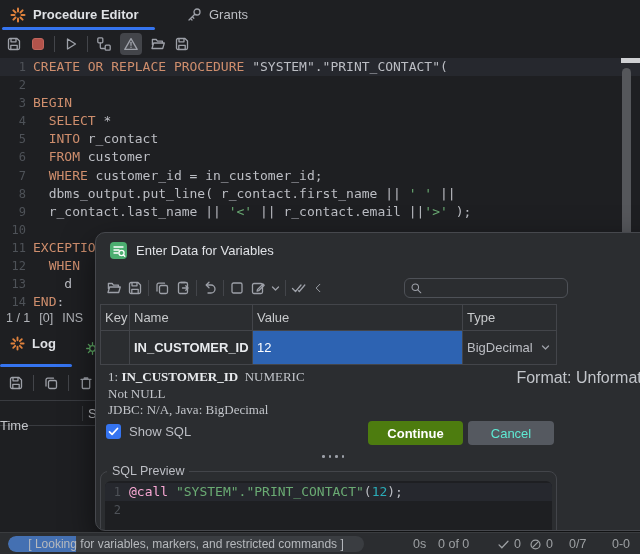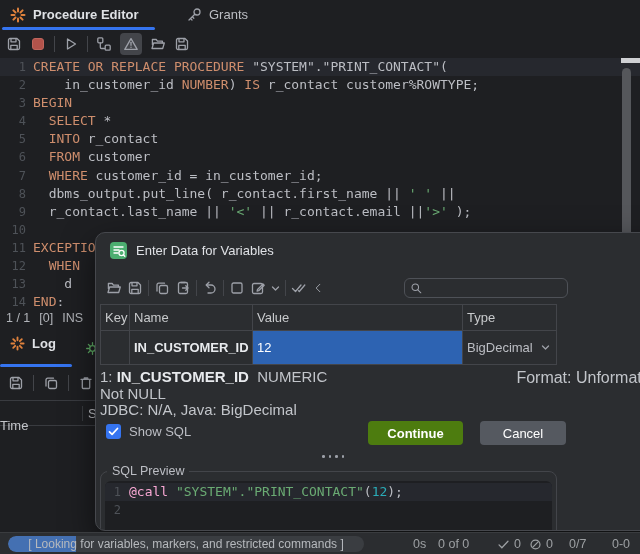--- a/index.html
+++ b/index.html
@@ -72,29 +72,29 @@
   .vtable { position:absolute; left:4px; top:71px; width:457px; height:61px; border:1px solid #43454a; }
   .vrow { display:flex; }
   .vrow.hdr { height:26px; border-bottom:1px solid #43454a; color:#c8cacc; }
   .vrow.data { height:33px; }
   .vcell { display:flex; align-items:center; padding-left:4px; overflow:hidden; }
   .ck { width:28px; } .cn { width:123px; border-left:1px solid #43454a; } .cv { width:210px; border-left:1px solid #43454a; } .ct { width:94px; border-left:1px solid #43454a; }
   .vrow.data .cn { font-weight:bold; color:#e8eaed; }
   .vrow.data .cv { background:#2d63b2; color:#ffffff; }
   .vrow.data .ct { justify-content:space-between; padding-right:6px; }
 
-  .info { position:absolute; left:4px; top:136px; font-size:15px; color:#c2c5ca; line-height:16.5px; }
+  .info { position:absolute; left:12px; top:136px; font-size:13px; color:#c2c5ca; line-height:16.5px;font-family:Liberation Serif, serif; }
   .info b { color:#e8eaed; }
   .fmt { position:absolute; right:14px; top:136px; font-size:16px; color:#c2c5ca; }
   .cbrow { position:absolute; left:10px; top:191px; display:flex; align-items:center; gap:8px; }
   .cbox { width:15px; height:15px; background:#3574f0; border-radius:3px; }
   .btn { position:absolute; top:188px; height:24px; border:none; border-radius:4px; font-size:13px;
          font-family:"Liberation Sans",sans-serif; cursor:default; }
   .btn.primary { left:272px; width:95px; background:#4d7c0f; color:#ffffff; font-weight:bold; }
-  .btn.secondary { left:384px; width:86px; background:#555960; color:#ffffff; }
+  .btn.secondary { left:372px; width:86px; background:#555960; color:#5eead4; }
   .dots { position:absolute; left:226px; top:222px; display:flex; gap:4px; }
   .dots i { width:2.5px; height:2.5px; border-radius:50%; background:#9da0a8; }
 
   .sqlprev { position:absolute; left:4px; top:238px; width:457px; height:70px; border:1px solid #43454a; border-radius:8px; }
   .sqlprev-legend { position:absolute; left:6px; top:-8px; background:#2b2d30; padding:0 5px; font-size:12.5px; color:#bcbec4; }
   .sqled { position:absolute; left:4px; top:9px; width:447px; height:54px; background:#1e1f22; border-radius:6px; overflow:hidden;
            font-family:"DejaVu Sans Mono","Liberation Mono",monospace; font-size:13px; padding-top:2px; }
   .sqled .gut { flex:0 0 16px; }
   .sqled .ctext { padding-left:8px; }
 </style>
@@ -159,21 +159,21 @@
         <path d="M2.4 8.5 V3.5 H6.2 l1.2 1.6 h5 V6.8"></path>
     </svg>
     <svg class="ic" width="16" height="16" viewBox="0 0 16 16">
       <path d="M2.5 4 a1.5 1.5 0 0 1 1.5-1.5 h7 l2.5 2.5 v7 a1.5 1.5 0 0 1 -1.5 1.5 h-8 a1.5 1.5 0 0 1 -1.5 -1.5 z"></path>
       <path d="M5 2.8 v3 h5 v-3 M4.8 13.3 v-4 h6.4 v4"></path>
     </svg>
   </div>
 
   <div class="editor">
       <div class="codeline cur"><span class="gut">1</span><span class="ctext"><span class="kw">CREATE OR REPLACE PROCEDURE </span><span class="id">"SYSTEM"."PRINT_CONTACT"(</span></span></div>
-      <div class="codeline"><span class="gut">2</span><span class="ctext"><span class="id">    in_customer_id </span><span class="kw">NUMBER</span><span class="id">) </span><span class="kw">IS</span><span class="id"> r_contact customer%ROWTYPE;</span></span></div>
+      <div class="codeline"><span class="gut">2</span></div>
       <div class="codeline"><span class="gut">3</span><span class="ctext"><span class="kw">BEGIN</span></span></div>
       <div class="codeline"><span class="gut">4</span><span class="ctext"><span class="id">  </span><span class="kw">SELECT</span><span class="id"> *</span></span></div>
       <div class="codeline"><span class="gut">5</span><span class="ctext"><span class="id">  </span><span class="kw">INTO</span><span class="id"> r_contact</span></span></div>
       <div class="codeline"><span class="gut">6</span><span class="ctext"><span class="id">  </span><span class="kw">FROM</span><span class="id"> customer</span></span></div>
       <div class="codeline"><span class="gut">7</span><span class="ctext"><span class="id">  </span><span class="kw">WHERE</span><span class="id"> customer_id = in_customer_id;</span></span></div>
       <div class="codeline"><span class="gut">8</span><span class="ctext"><span class="id">  dbms_output.put_line( r_contact.first_name || </span><span class="str">' '</span><span class="id"> ||</span></span></div>
       <div class="codeline"><span class="gut">9</span><span class="ctext"><span class="id">  r_contact.last_name || </span><span class="str">'&lt;'</span><span class="id"> || r_contact.email ||</span><span class="str">'&gt;'</span><span class="id"> );</span></span></div>
       <div class="codeline"><span class="gut">10</span><span class="ctext"></span></div>
       <div class="codeline"><span class="gut">11</span><span class="ctext"><span class="kw">EXCEPTION</span></span></div>
       <div class="codeline"><span class="gut">12</span><span class="ctext"><span class="id">  </span><span class="kw">WHEN</span></span></div>

